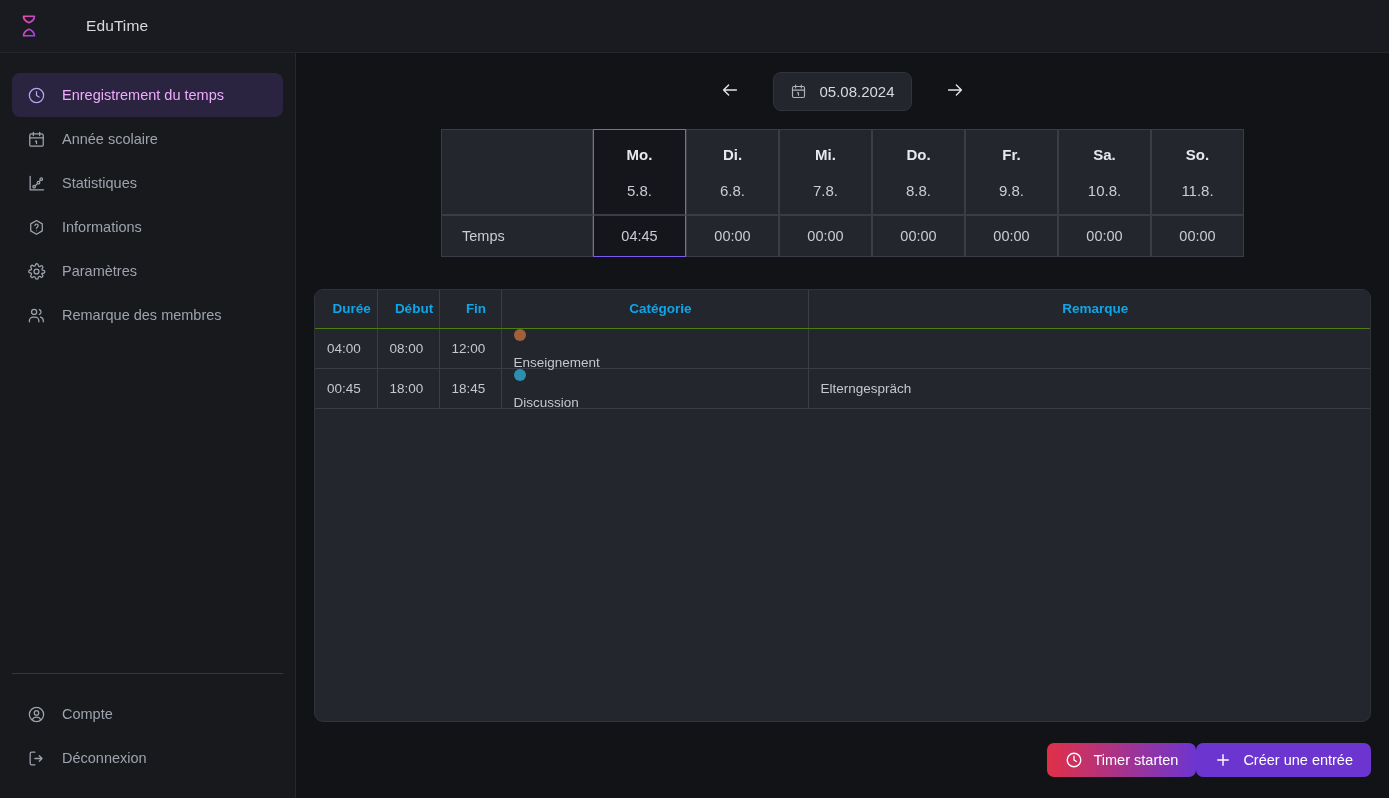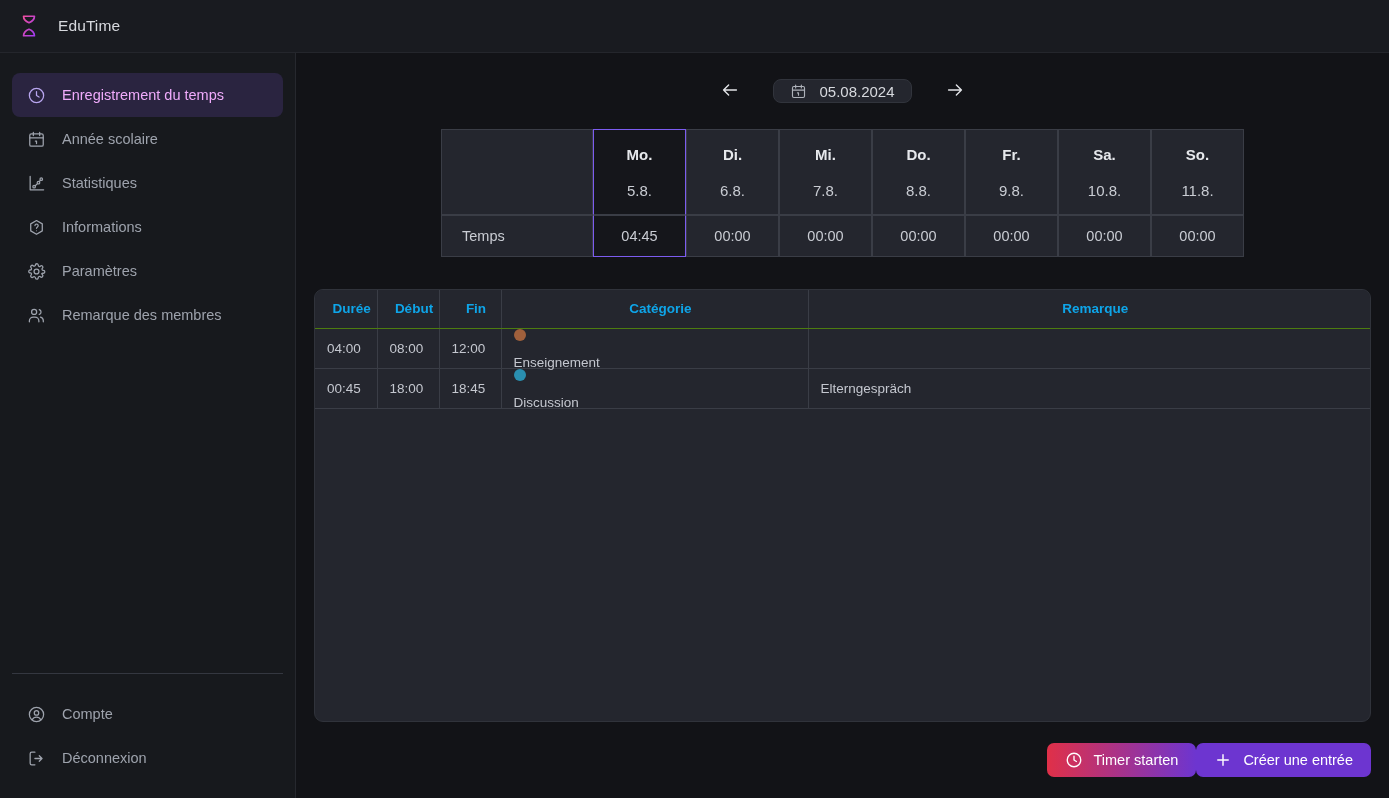--- a/index.html
+++ b/index.html
@@ -19,21 +19,21 @@
   
   .topbar {
     height: 53px; min-height: 53px;
     background: #191b20;
     border-bottom: 1px solid #24262c;
     display: flex; align-items: center;
     padding-left: 14px;
     gap: 14px;
   }
   .logo-wrap { width: 30px; height: 30px; display: flex; align-items: center; justify-content: center; }
-  .app-title { font-size: 15.5px; color: #d7d9de; letter-spacing: .1px; }
+  .app-title { font-size: 15.5px; color: #d7d9de; letter-spacing: .1px; margin-left: 28px; }
 
   
   .body-split { flex: 1; display: flex; min-height: 0; }
 
   
   .sidebar {
     width: 296px; min-width: 296px;
     background: #17191d;
     border-right: 1px solid #26282e;
     display: flex; flex-direction: column;
@@ -88,21 +88,21 @@
     width: 34px; height: 34px;
     display: flex; align-items: center; justify-content: center;
     background: none; border: none; cursor: pointer; padding: 0;
     color: #e2e4e8;
   }
   .date-btn {
     display: inline-flex; align-items: center; gap: 12px;
     background: #24262e;
     border: 1px solid #31343c;
     border-radius: 8px;
-    height: 24px;
+    height: 39px;
     padding: 0 16px;
     color: #d7d9de;
     font-size: 15px;
     font-family: "Liberation Sans", sans-serif;
     cursor: pointer;
   }
   .date-btn .cal-icon { display: flex; align-items: center; }
 
   
   .week-wrap { display: flex; justify-content: center; }

